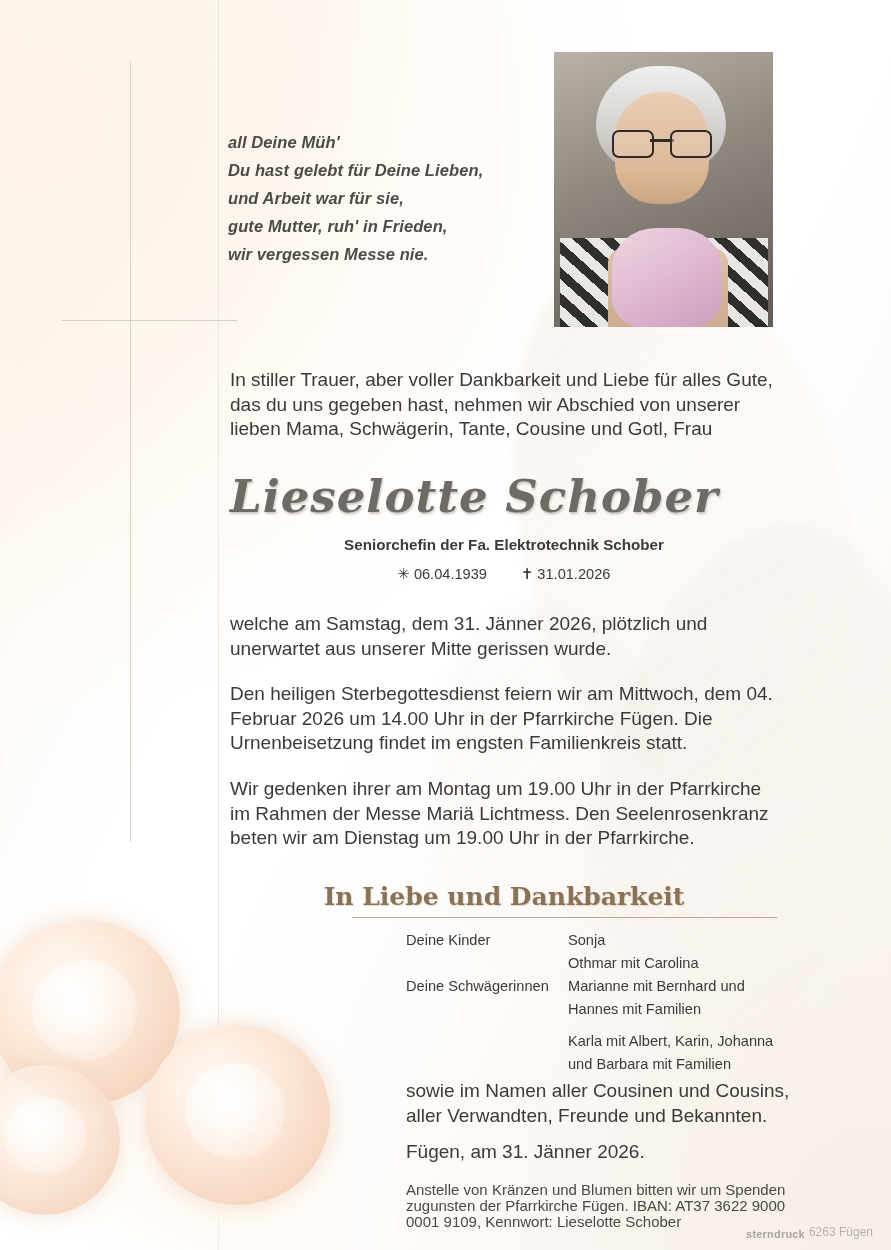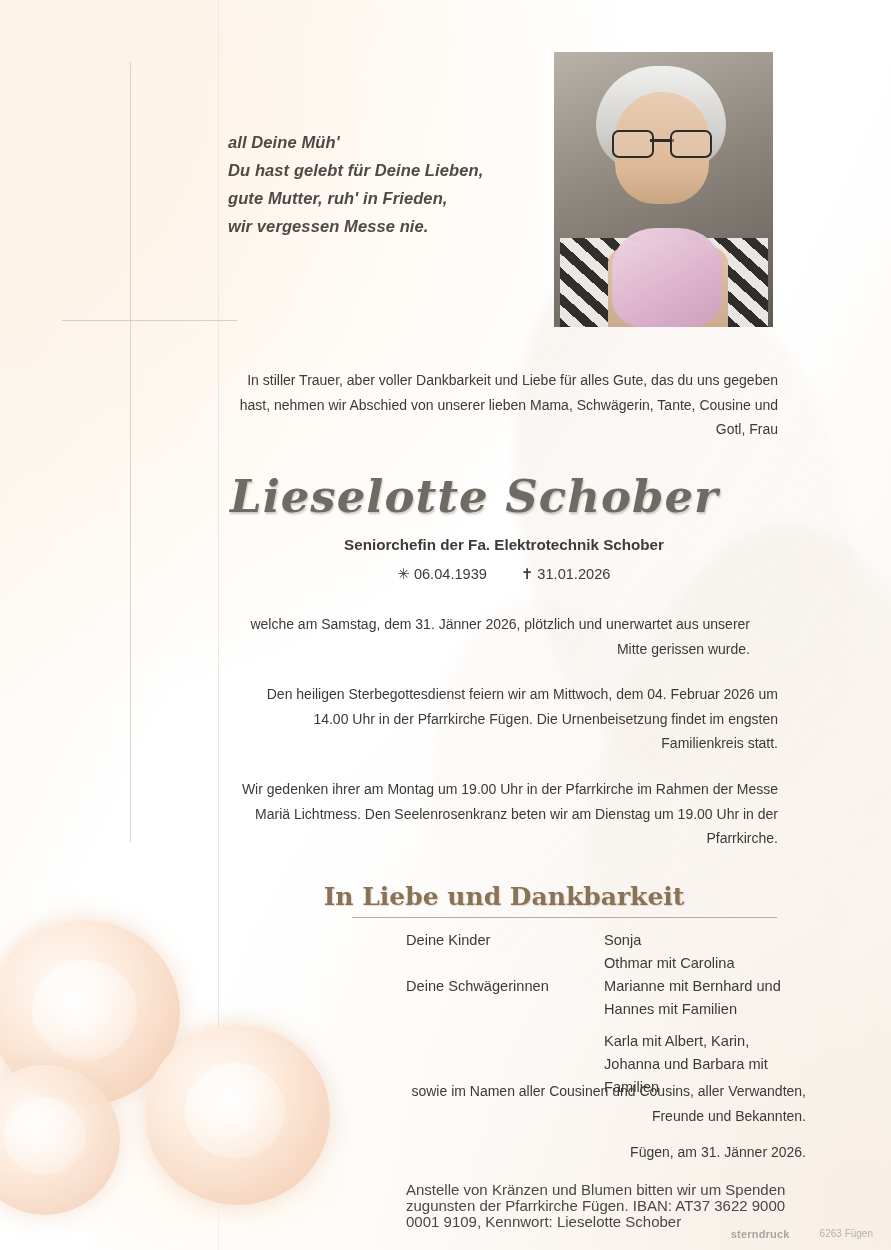--- a/index.html
+++ b/index.html
@@ -158,23 +158,22 @@
   .portrait .ph-scarf2 {
     position: absolute; left: 58px; top: 176px; width: 110px; height: 100px;
     border-radius: 40% 40% 30% 30%;
     background: linear-gradient(150deg, #f0d6e4 0%, #dcb3cd 60%, #caa0bd 100%);
     opacity: .97;
   }
 
   .para {
     position: absolute;
     color: #3c3a38;
-    font-size: 14px;
+    font-size: 19px;
     line-height: 24.5px;
-    text-align: right;
   }
   .p-intro  { left: 230px; top: 368px; width: 548px; }
   .p-after1 { left: 230px; top: 612px; width: 520px; }
   .p-after2 { left: 230px; top: 682px; width: 548px; }
   .p-after3 { left: 230px; top: 777px; width: 548px; }
 
   .name {
     position: absolute;
     left: 230px;
     top: 470px;
@@ -233,21 +232,21 @@
 
   .family {
     position: absolute;
     left: 406px;
     top: 929px;
     width: 380px;
     font-size: 14.6px;
     color: #3c3a38;
     line-height: 23px;
   }
-  .fam-row { display: flex; align-items: flex-start; gap: 36px; }
+  .fam-row { display: flex; align-items: flex-start; }
   .fam-label { width: 162px; flex: 0 0 162px; }
   .fam-value { flex: 1; }
   .fam-gap { height: 9px; }
 
   .p-cousins { left: 406px; top: 1079px; width: 400px; }
   .p-place   { left: 406px; top: 1140px; width: 400px; }
 
   .donation {
     position: absolute;
     left: 406px;
@@ -257,34 +256,33 @@
     line-height: 16px;
     color: #4a4744;
   }
 
   .logo {
     position: absolute;
     right: 18px;
     bottom: 10px;
     display: flex;
     align-items: flex-end;
-    gap: 16px;
+    gap: 4px;
     opacity: .75;
   }
   .logo-name {
     font-size: 11px;
     font-weight: bold;
     color: #8d8a86;
     letter-spacing: .2px;
   }
   .logo-sub {
-    font-size: 10px;
+    font-size: 12px;
     color: #a09c98;
     padding-bottom: 1px;
-    margin-left: 14px;
   }
 </style>
 </head>
 <body>
 
 <div class="card">
 
   <div class="bg-wash"></div>
   <div class="feather f1"></div>
   <div class="feather f2"></div>
@@ -307,20 +305,21 @@
     <div class="rose r3">
       <div class="petal" style="left:34px;top:32px;width:82px;height:78px;"></div>
     </div>
   </div>
 
   <div class="content">
 
     <div class="verse">
       <div>all Deine Müh'</div>
       <div>Du hast gelebt für Deine Lieben,</div>
+      <div>und Arbeit war für sie,</div>
       <div>gute Mutter, ruh' in Frieden,</div>
       <div>wir vergessen Messe nie.</div>
     </div>
 
     <div class="portrait">
       <div class="ph-bg"></div>
       <div class="ph-hair"></div>
       <div class="ph-face"></div>
       <div class="ph-glasses">
         <i class="l"></i>

